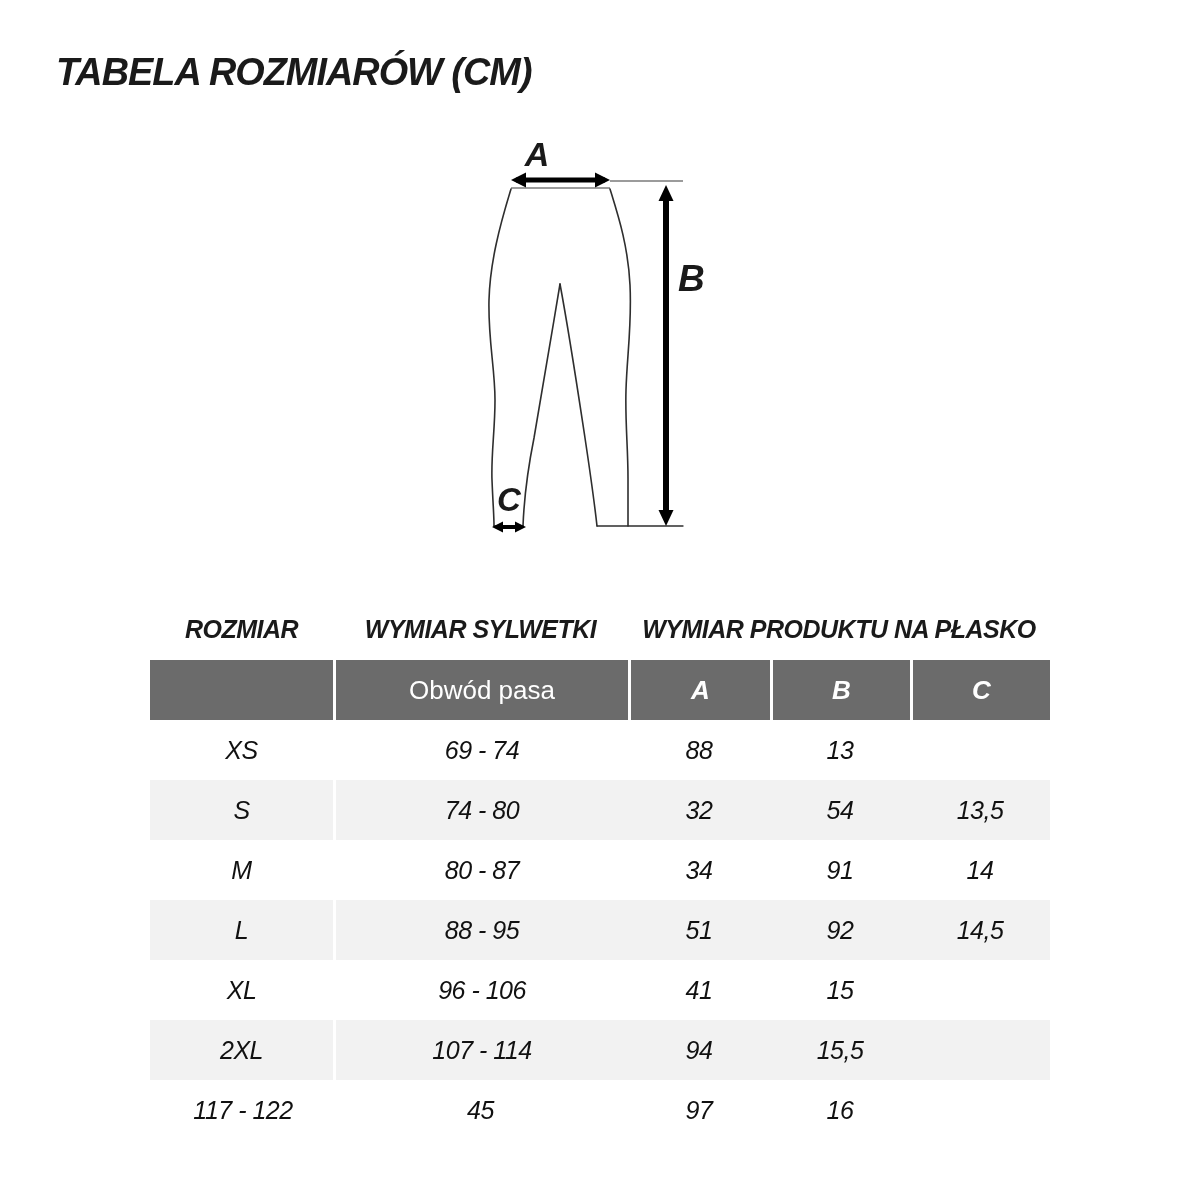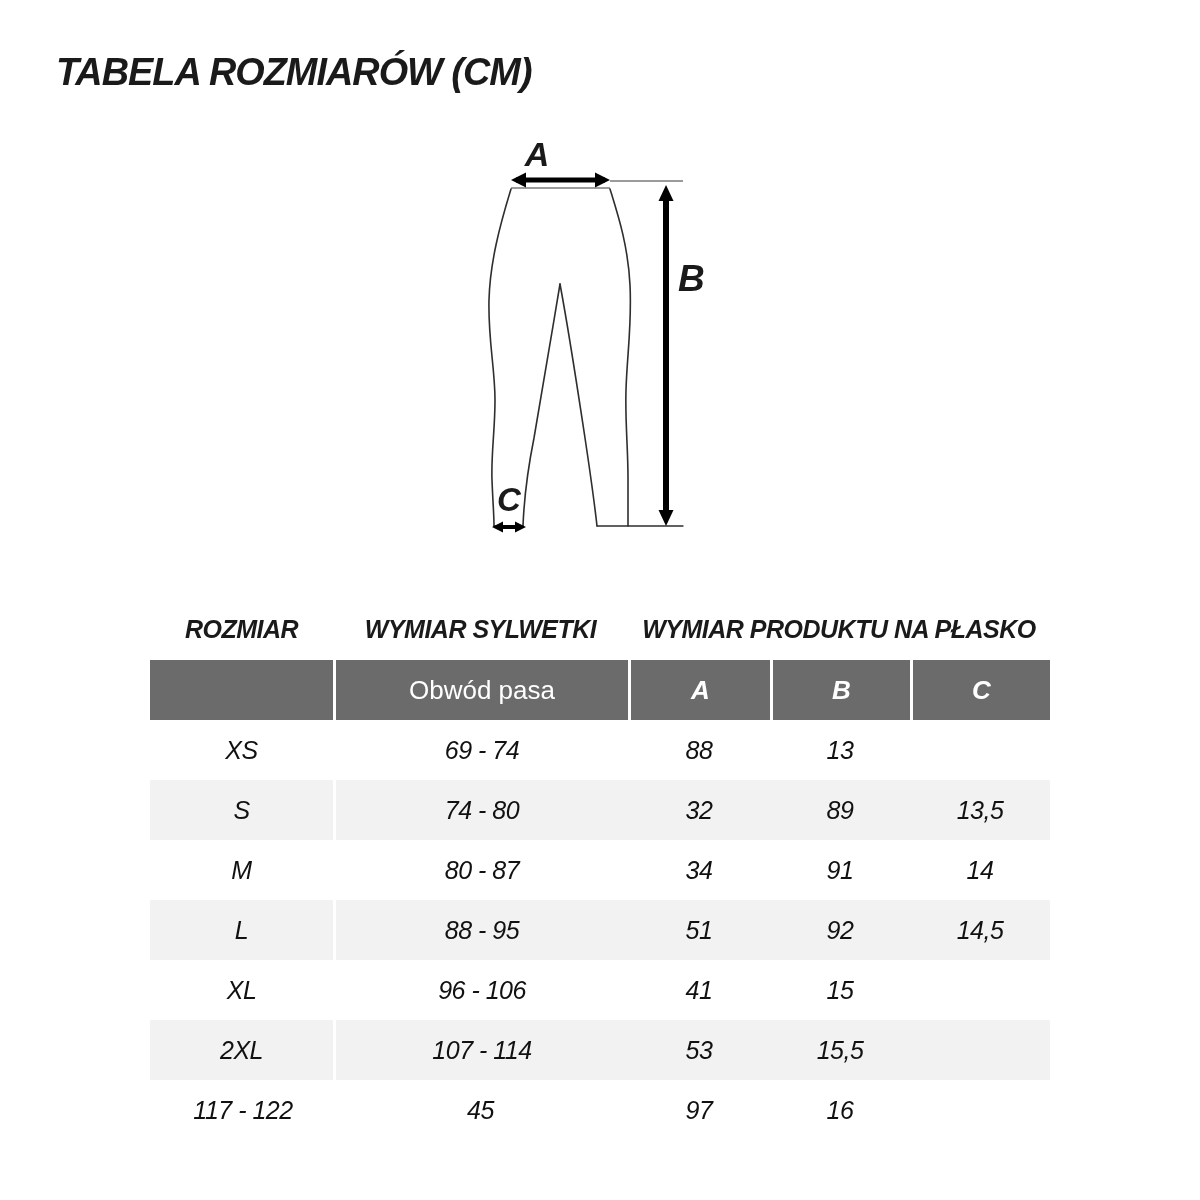--- a/index.html
+++ b/index.html
@@ -100,21 +100,21 @@
     <div class="cell c-size">XS</div>
     <div class="cell c-waist">69 - 74</div>
     <div class="cell c-b">88</div>
     <div class="cell c-c">13</div>
   </div>
 
   <div class="trow alt">
     <div class="cell c-size">S</div>
     <div class="cell c-waist">74 - 80</div>
     <div class="cell c-a">32</div>
-    <div class="cell c-b">89</div>
+    <div class="cell c-b">54</div>
     <div class="cell c-c">13,5</div>
   </div>
 
   <div class="trow">
     <div class="cell c-size">M</div>
     <div class="cell c-waist">80 - 87</div>
     <div class="cell c-a">34</div>
     <div class="cell c-b">91</div>
     <div class="cell c-c">14</div>
   </div>
@@ -130,21 +130,21 @@
   <div class="trow">
     <div class="cell c-size">XL</div>
     <div class="cell c-waist">96 - 106</div>
     <div class="cell c-a">41</div>
     <div class="cell c-c">15</div>
   </div>
 
   <div class="trow alt">
     <div class="cell c-size">2XL</div>
     <div class="cell c-waist">107 - 114</div>
-    <div class="cell c-b">53</div>
+    <div class="cell c-b">94</div>
     <div class="cell c-c">15,5</div>
   </div>
 
   <div class="trow">
     <div class="cell c-waist">117 - 122</div>
     <div class="cell c-a">45</div>
     <div class="cell c-b">97</div>
     <div class="cell c-c">16</div>
   </div>
 </div>

